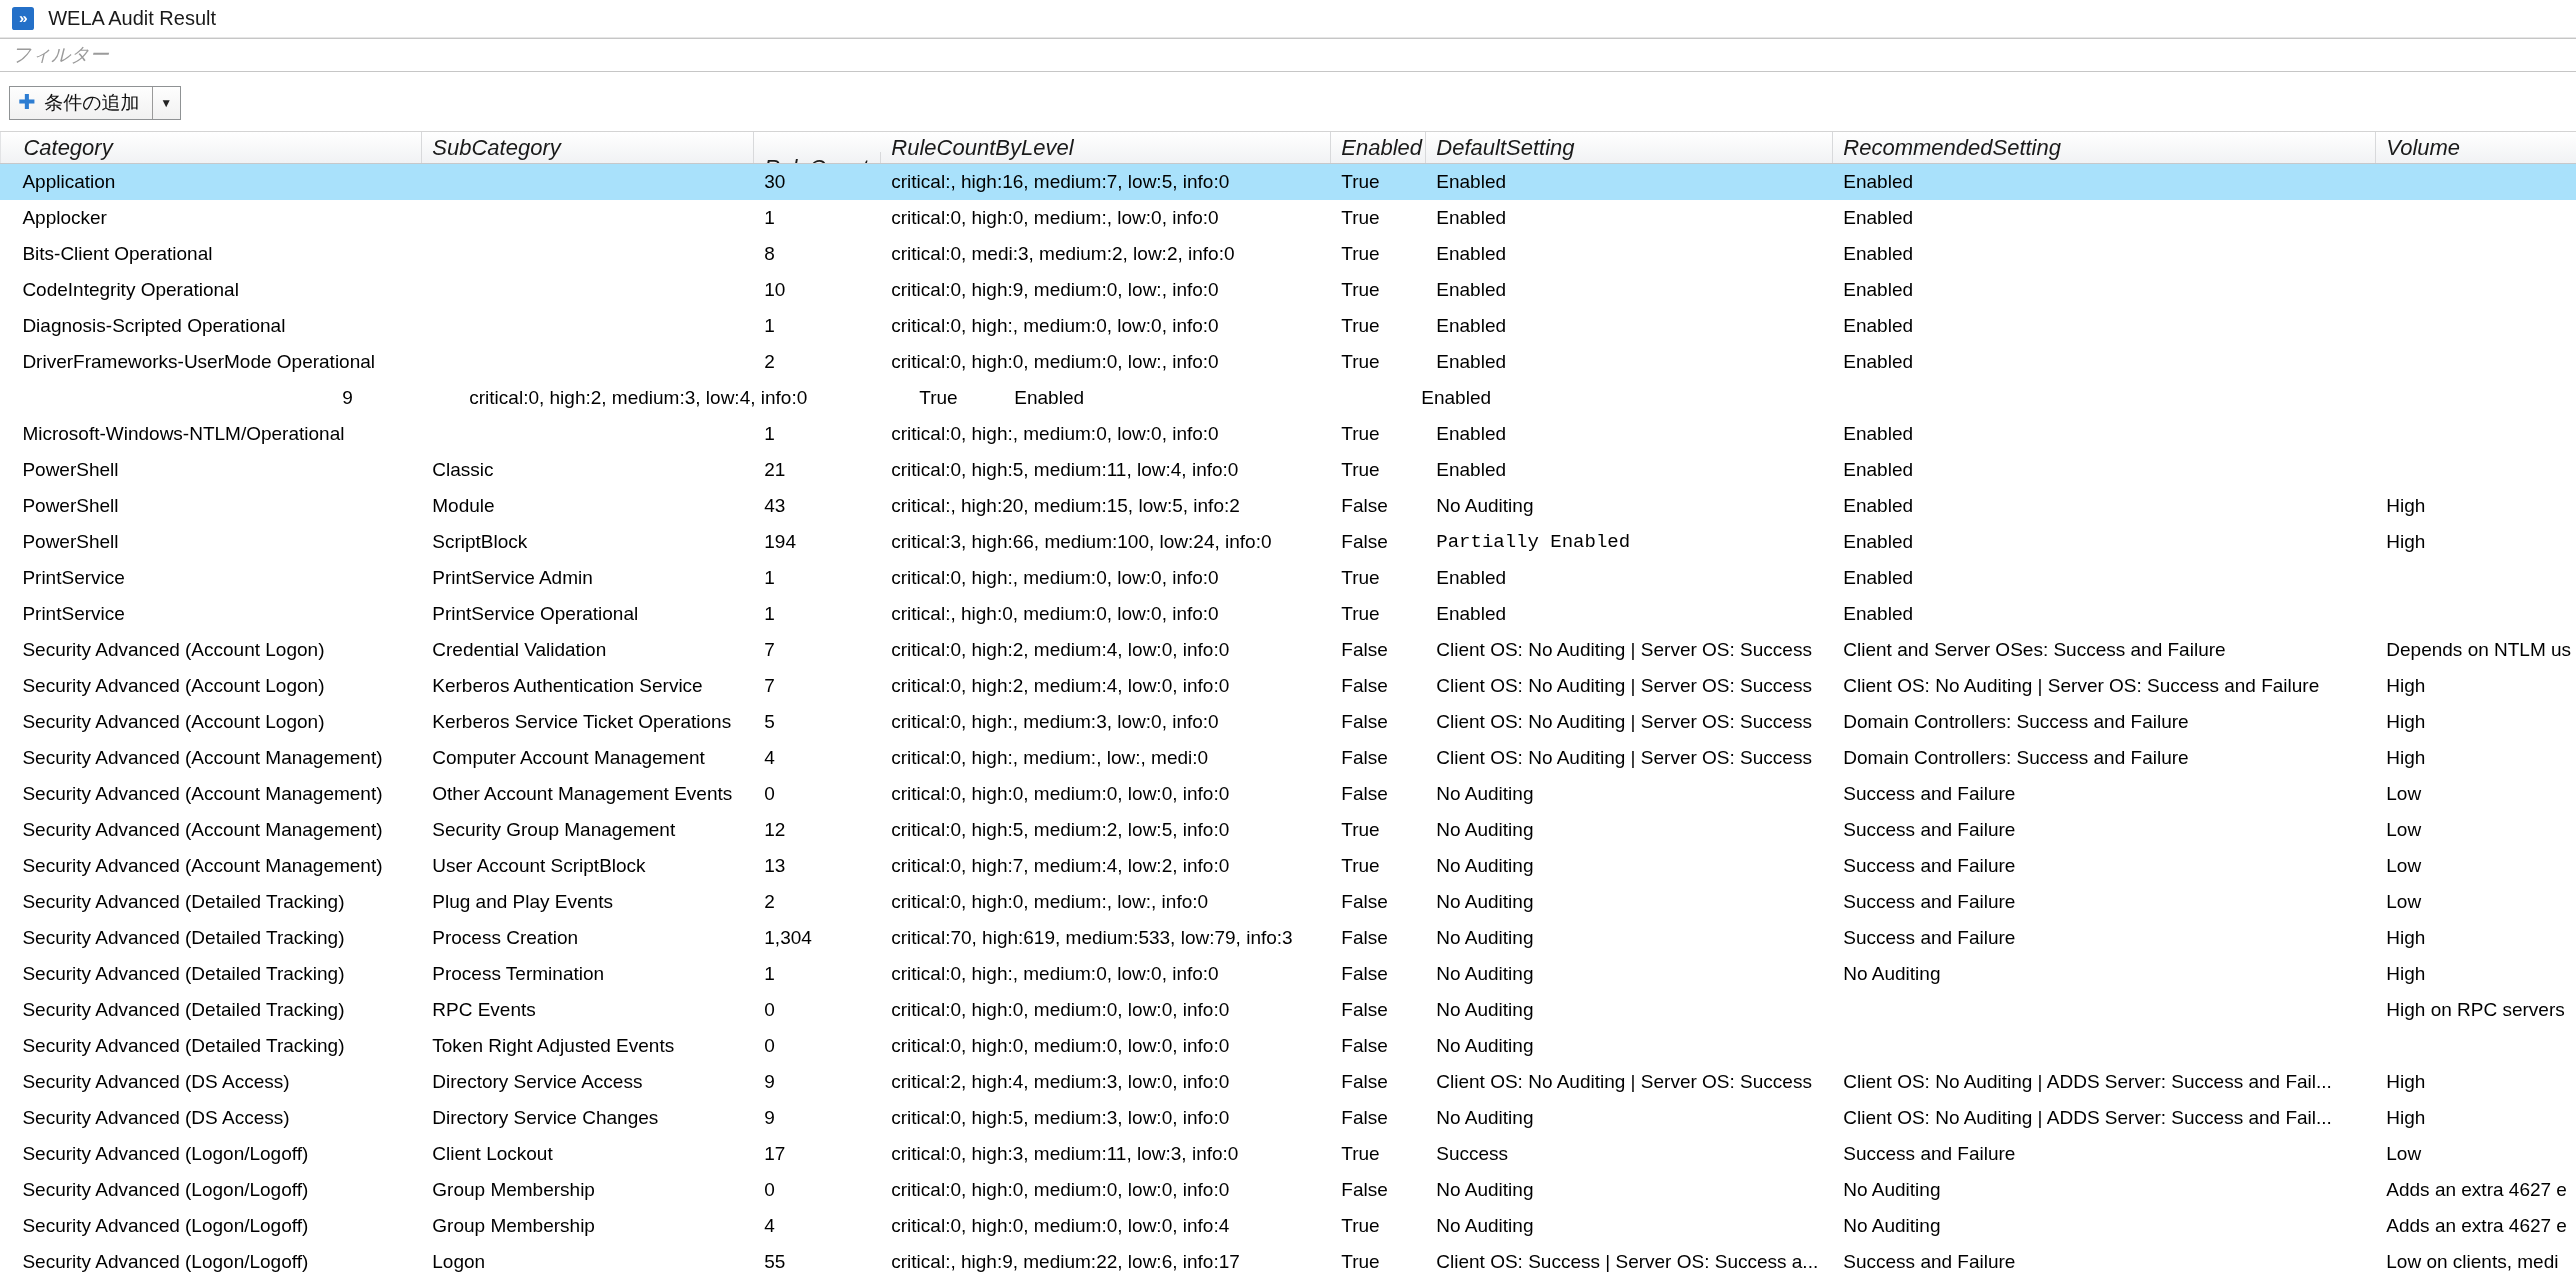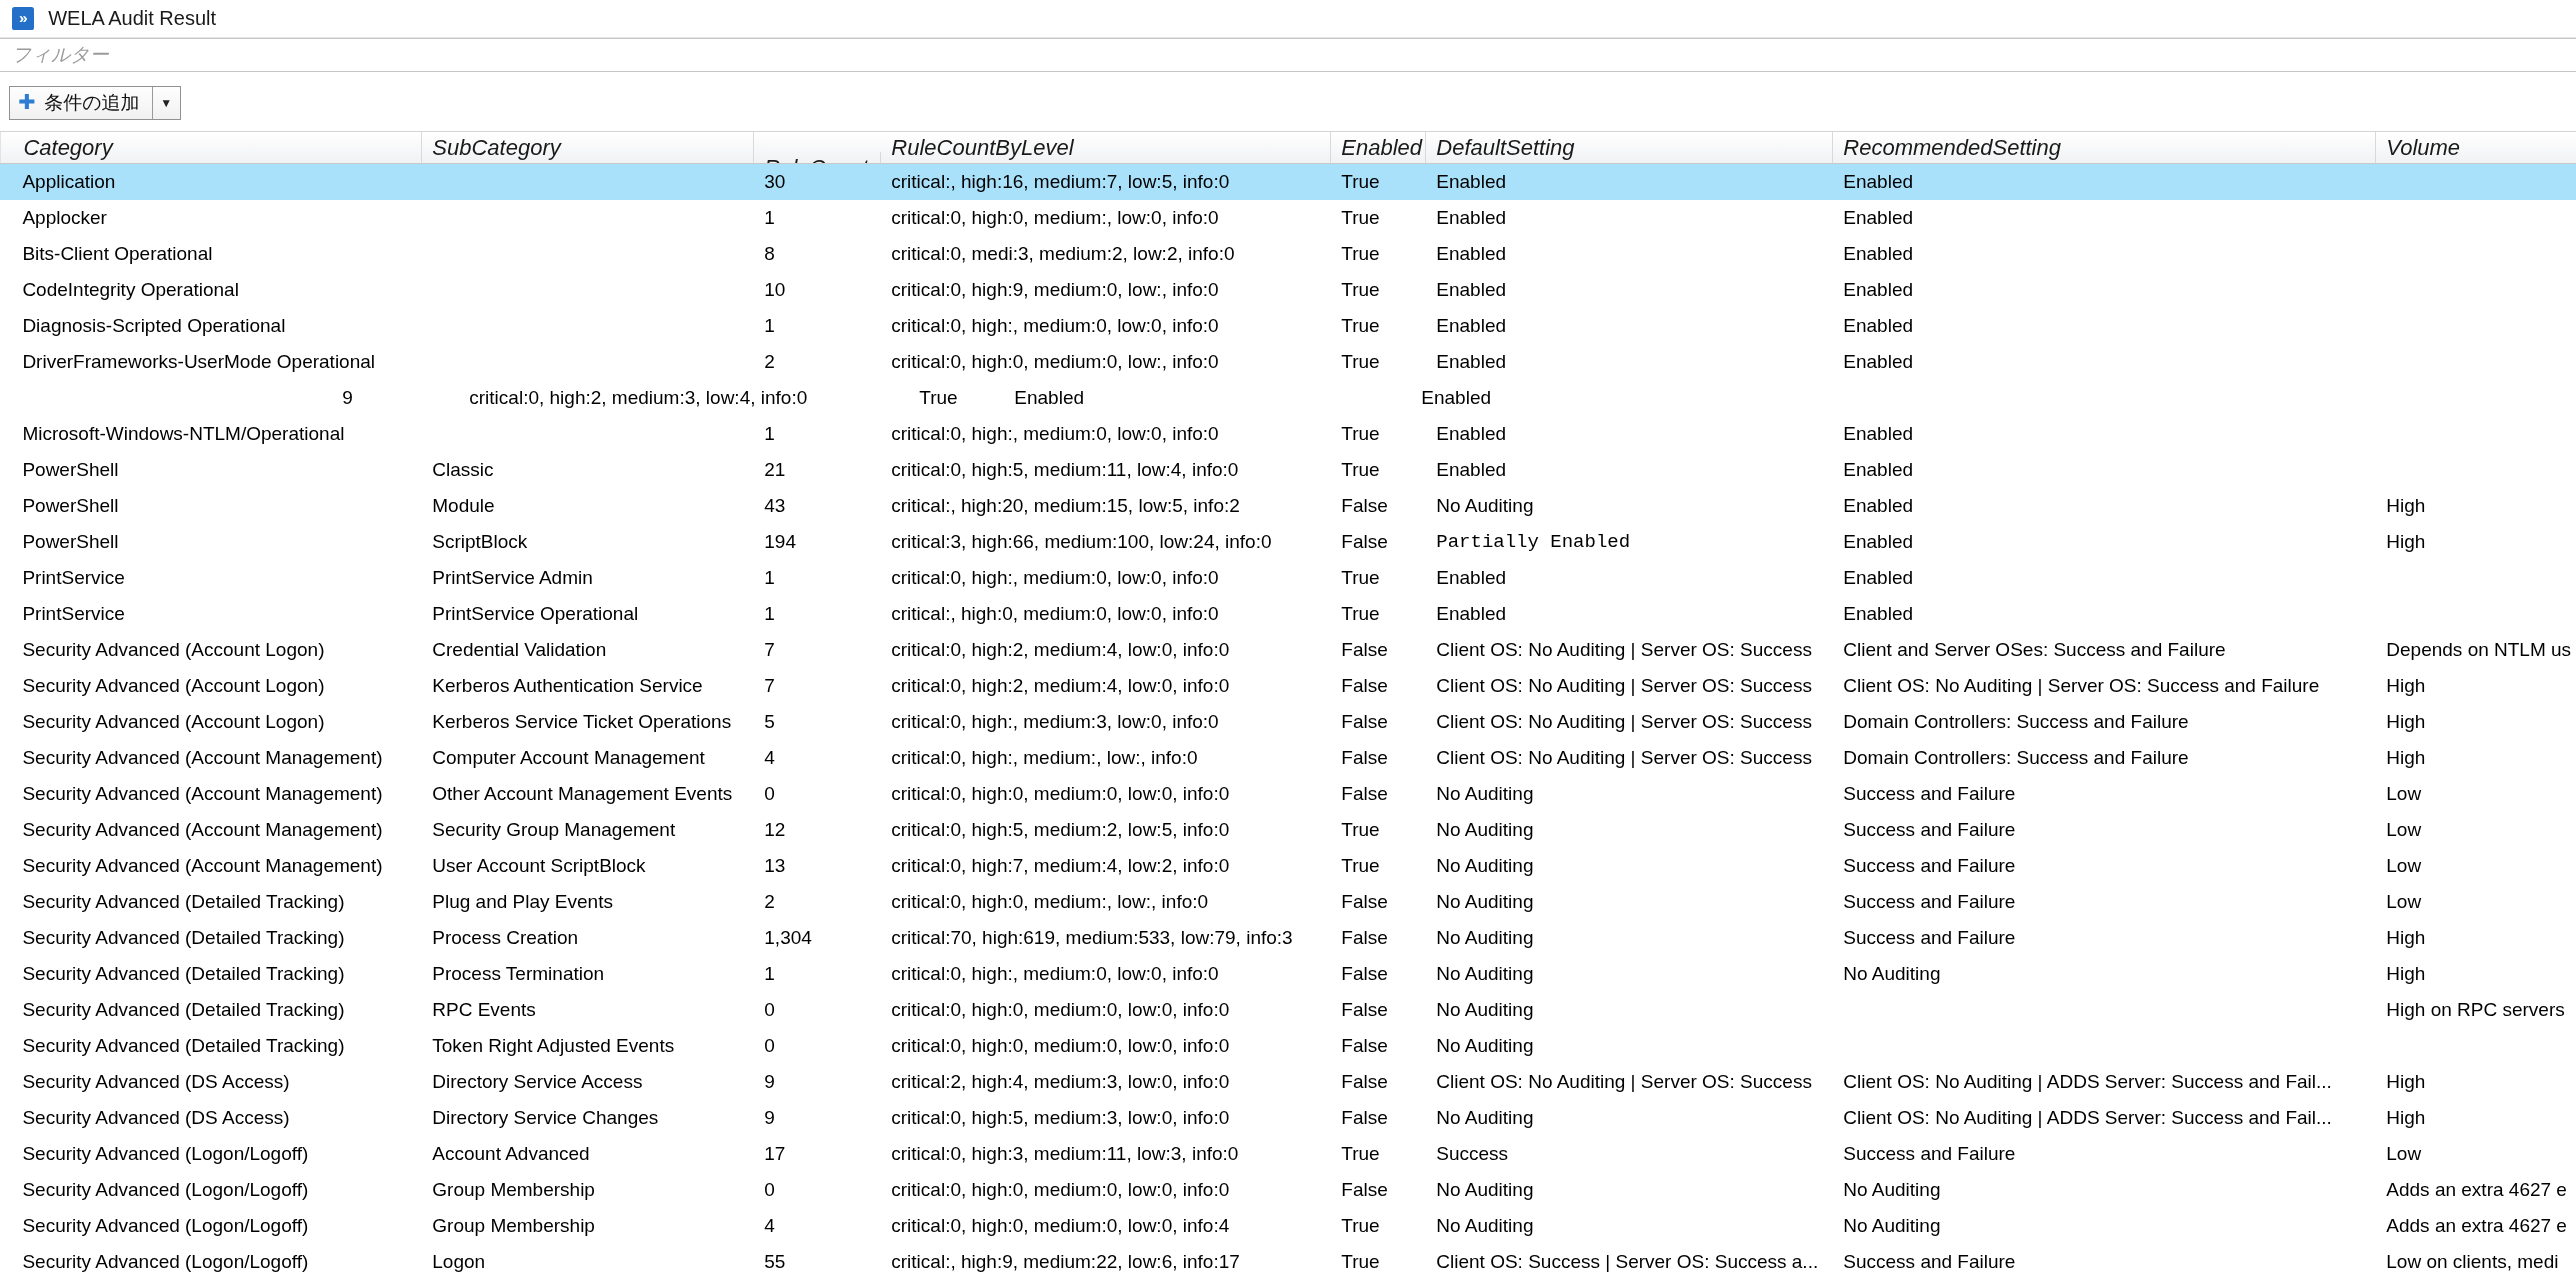--- a/index.html
+++ b/index.html
@@ -297,21 +297,21 @@
           <div class="cell" style="width: 450px;">critical:0, high:, medium:3, low:0, info:0</div>
           <div class="cell" style="width: 95px;">False</div>
           <div class="cell" style="width: 407px;">Client OS: No Auditing | Server OS: Success</div>
           <div class="cell" style="width: 543px;">Domain Controllers: Success and Failure</div>
           <div class="cell" style="width: 344px;">High</div>
         </div>
         <div class="grow">
           <div class="cell" style="width: 422px;">Security Advanced (Account Management)</div>
           <div class="cell" style="width: 332px;">Computer Account Management</div>
           <div class="cell" style="width: 127px;">4</div>
-          <div class="cell" style="width: 450px;">critical:0, high:, medium:, low:, info:0</div>
+          <div class="cell" style="width: 450px;">critical:0, high:, medium:, low:, medi:0</div>
           <div class="cell" style="width: 95px;">False</div>
           <div class="cell" style="width: 407px;">Client OS: No Auditing | Server OS: Success</div>
           <div class="cell" style="width: 543px;">Domain Controllers: Success and Failure</div>
           <div class="cell" style="width: 344px;">High</div>
         </div>
         <div class="grow">
           <div class="cell" style="width: 422px;">Security Advanced (Account Management)</div>
           <div class="cell" style="width: 332px;">Other Account Management Events</div>
           <div class="cell" style="width: 127px;">0</div>
           <div class="cell" style="width: 450px;">critical:0, high:0, medium:0, low:0, info:0</div>
@@ -405,21 +405,21 @@
           <div class="cell" style="width: 332px;">Directory Service Changes</div>
           <div class="cell" style="width: 127px;">9</div>
           <div class="cell" style="width: 450px;">critical:0, high:5, medium:3, low:0, info:0</div>
           <div class="cell" style="width: 95px;">False</div>
           <div class="cell" style="width: 407px;">No Auditing</div>
           <div class="cell" style="width: 543px;">Client OS: No Auditing | ADDS Server: Success and Fail...</div>
           <div class="cell" style="width: 344px;">High</div>
         </div>
         <div class="grow">
           <div class="cell" style="width: 422px;">Security Advanced (Logon/Logoff)</div>
-          <div class="cell" style="width: 332px;">Account Advanced</div>
+          <div class="cell" style="width: 332px;">Client Lockout</div>
           <div class="cell" style="width: 127px;">17</div>
           <div class="cell" style="width: 450px;">critical:0, high:3, medium:11, low:3, info:0</div>
           <div class="cell" style="width: 95px;">True</div>
           <div class="cell" style="width: 407px;">Success</div>
           <div class="cell" style="width: 543px;">Success and Failure</div>
           <div class="cell" style="width: 344px;">Low</div>
         </div>
         <div class="grow">
           <div class="cell" style="width: 422px;">Security Advanced (Logon/Logoff)</div>
           <div class="cell" style="width: 332px;">Group Membership</div>

